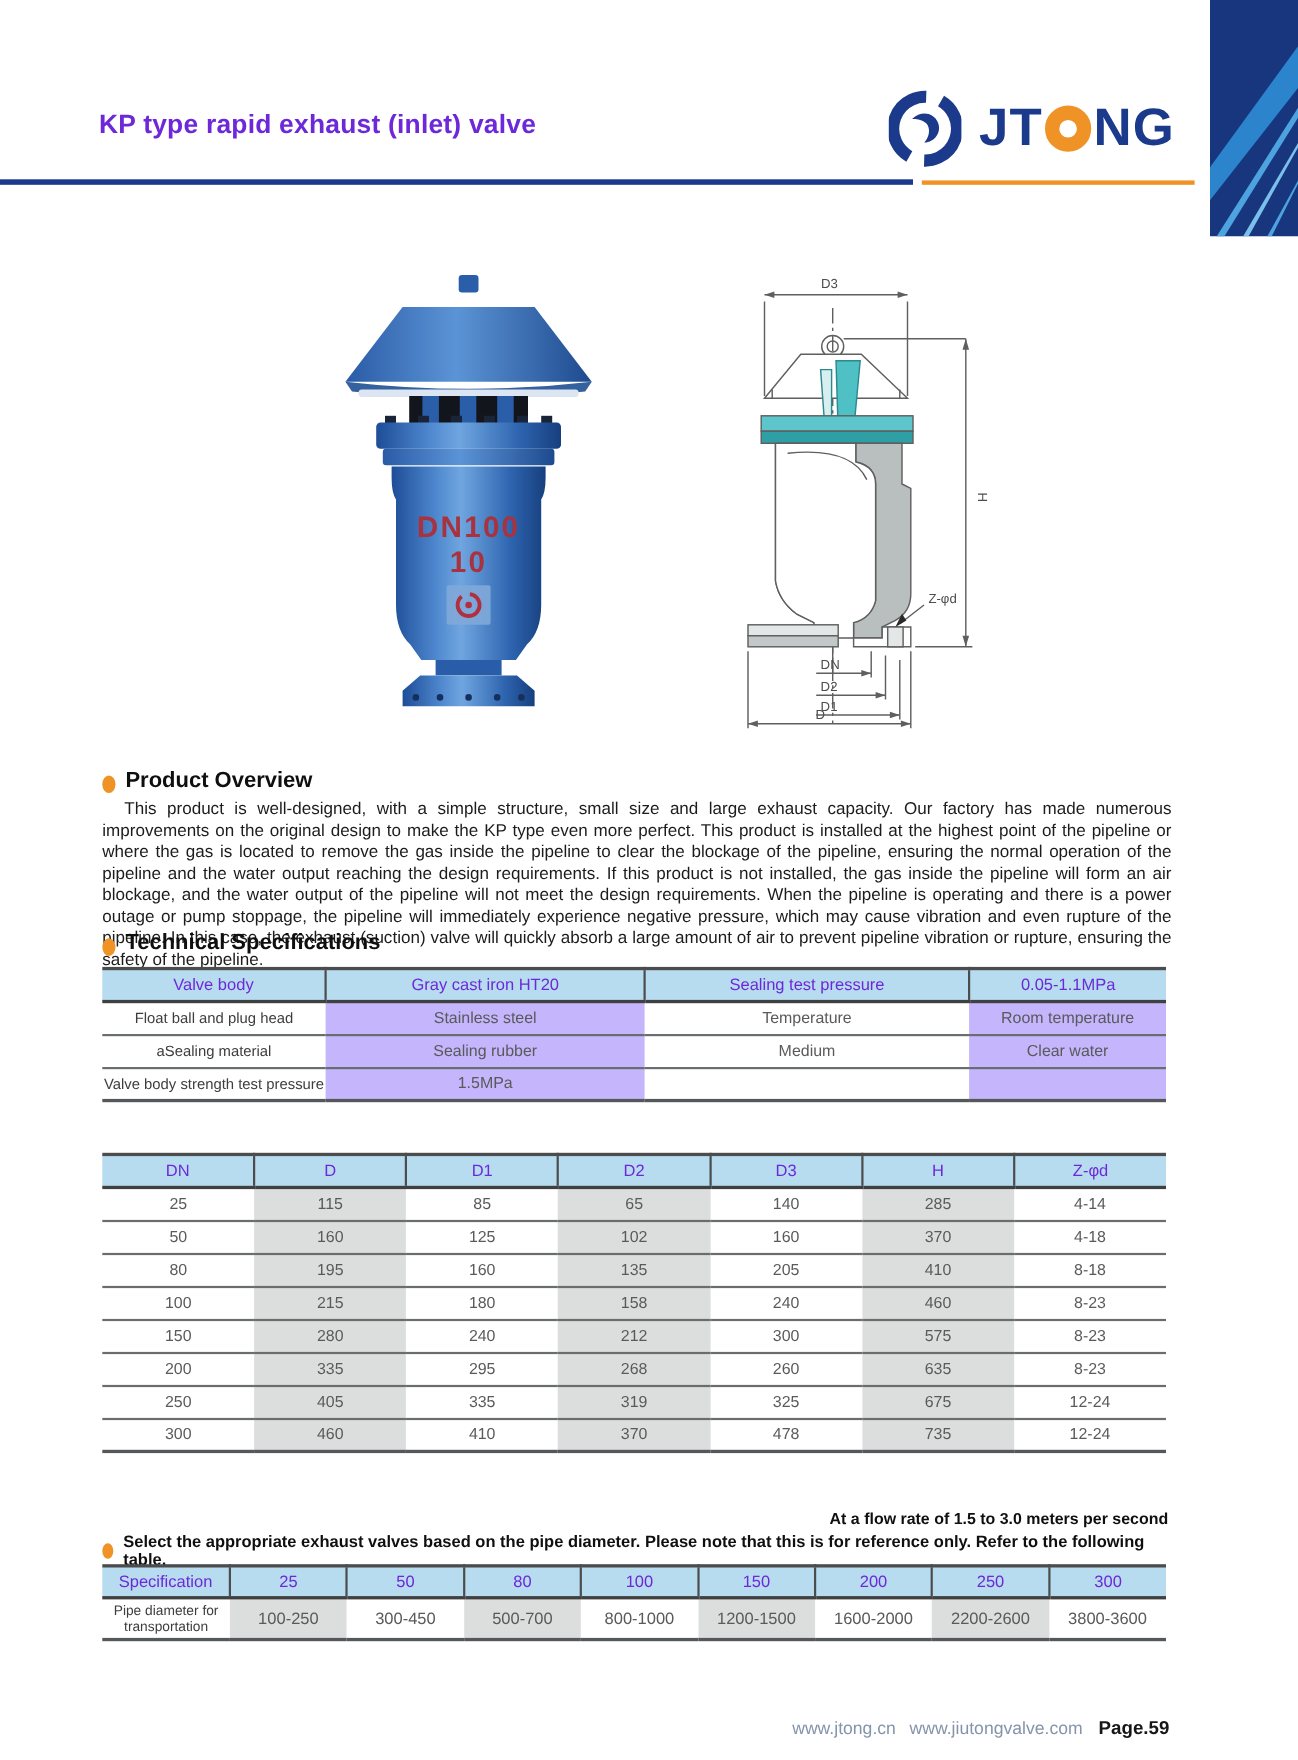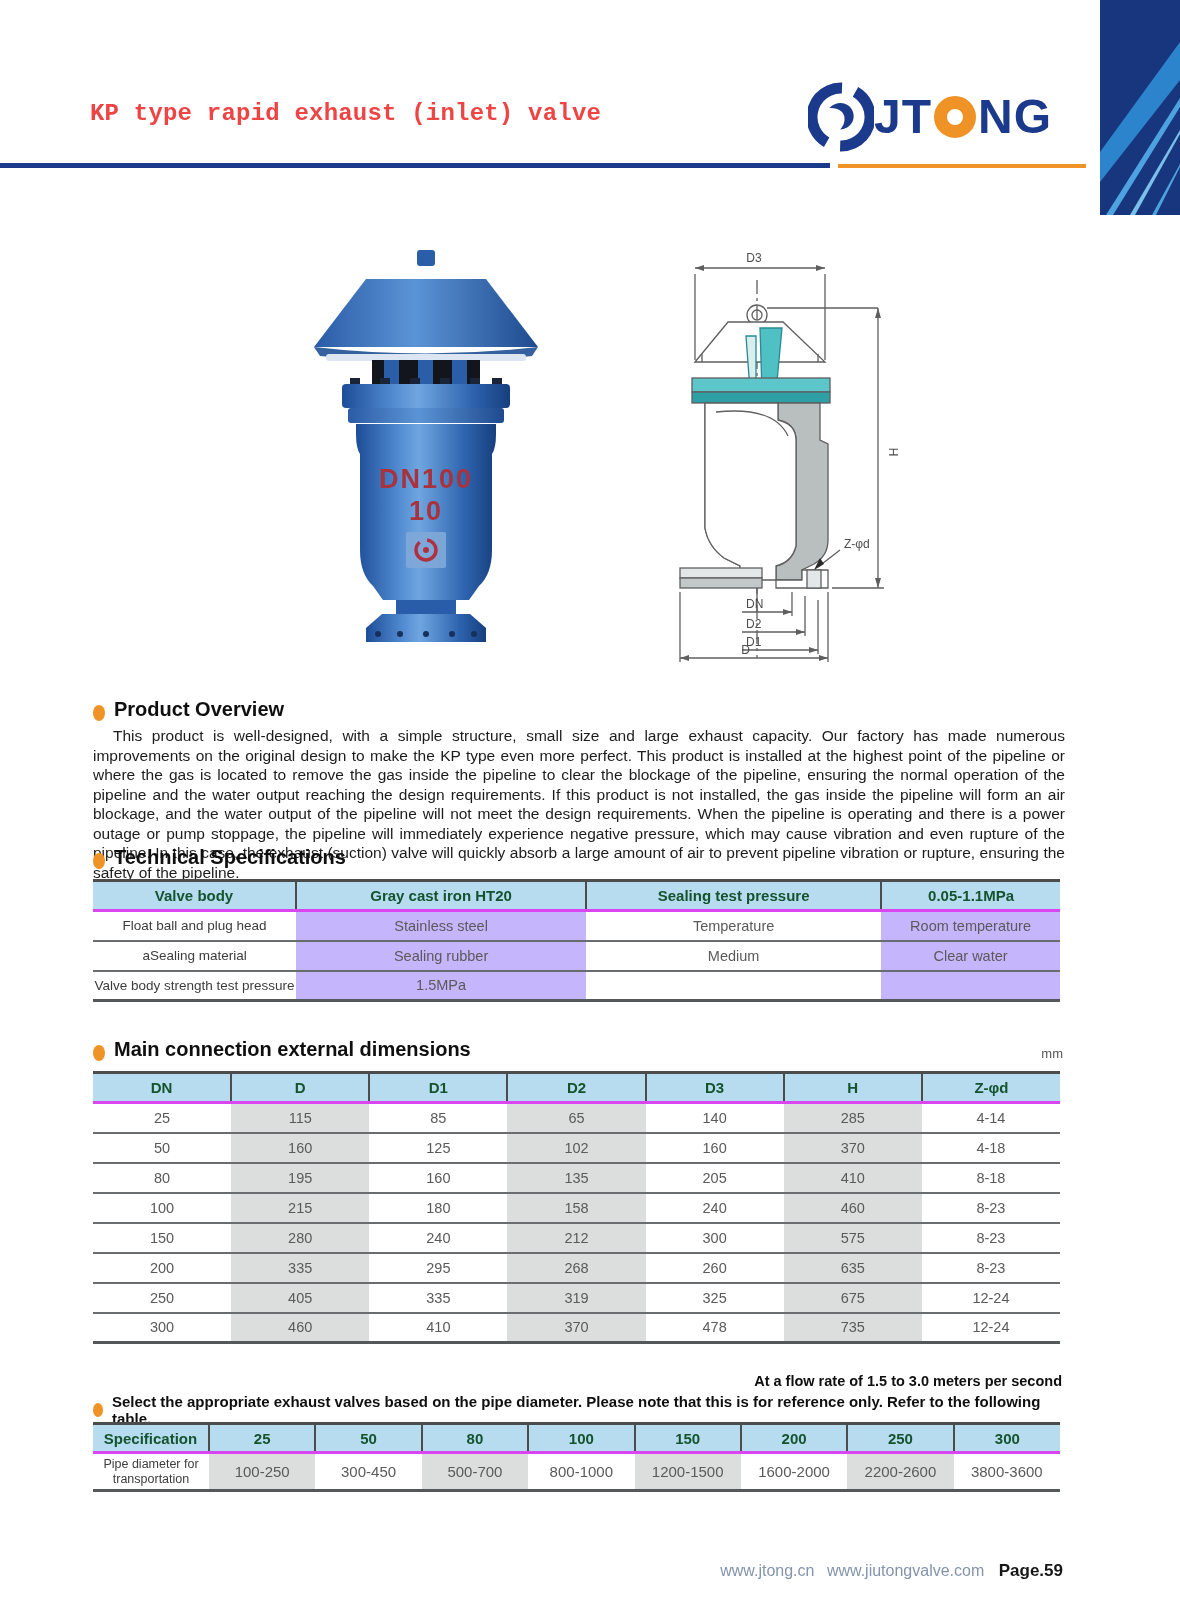--- a/index.html
+++ b/index.html
@@ -1,22 +1,22 @@
 <!DOCTYPE html>
 <html><head>
 <meta charset="utf-8">
 <style>
   * { margin:0; padding:0; box-sizing:border-box; }
   html,body { background:#fff; }
   body { font-family:"Liberation Sans", sans-serif; }
   .page { position:relative; width:1180px; height:1600px; background:#fff; overflow:hidden; margin:0 auto; }
 
   
-  .page-title { position:absolute; left:90px; top:100px; font-size:24px; font-weight:700; color:#ef4444; letter-spacing:.2px;font-family:Liberation Mono, monospace; }
-  .logo { position:absolute; left:808px; top:70px; height:94px; display:flex; align-items:center; }
+  .page-title { position:absolute; left:90px; top:100px; font-size:24px; font-weight:700; color:#6d28d9; letter-spacing:.2px; }
+  .logo { position:absolute; left:808px; top:70px; height:94px; display:flex; align-items:center;gap:16px; }
   .logo-text { display:flex; align-items:center; font-size:48px; font-weight:700; color:#1c3a8c; letter-spacing:1px; line-height:1; }
   .logo-o { display:inline-block; width:42px; height:42px; border:13px solid #ef9327; border-radius:50%; margin:0 2px; }
   .divider-blue  { position:absolute; left:0px;  top:163px; width:830px; height:5px; background:#1c3a8c; }
   .divider-orange{ position:absolute; left:838px; top:164px; width:248px; height:4px; background:#ef9327; }
   .corner-band { position:absolute; right:0; top:0; width:80px; height:215px; }
 
   
   .valve-photo   { position:absolute; left:292px; top:248px; }
   .valve-drawing { position:absolute; left:642px; top:240px; }
 
@@ -26,22 +26,22 @@
   .overview { position:absolute; left:93px; top:698px; width:972px; }
   .overview p { margin-top:5px; font-size:15.5px; line-height:1.26; color:#1c1c1c; text-align:justify; text-indent:20px; }
 
   .tech { position:absolute; left:93px; top:846px; width:972px; }
   .dims { position:absolute; left:93px; top:1038px; width:972px; }
   .dims-head { display:flex; justify-content:space-between; align-items:flex-end; }
   .unit { font-size:13px; color:#555; font-weight:400; padding-right:2px; }
 
   table.t { border-collapse:collapse; table-layout:fixed; width:967px; margin-top:10px;
             border-top:3px solid #4c4c4c; border-bottom:3px solid #55585a; }
-  .t th { background:#b7dcf0; font-size:15px; font-weight:700; color:#14532d; height:30px;
-          border-bottom:3px solid #d946ef; border-left:2px solid #4c4c4c; text-align:center; }
+  .t th { background:#b7dcf0; font-size:15px; font-weight:400; color:#6d28d9; height:30px;
+          border-bottom:3px solid #404040; border-left:2px solid #4c4c4c; text-align:center; }
   .t th:first-child { border-left:none; }
   .t td { height:30px; font-size:14.5px; color:#5a5a5a; text-align:center; border-bottom:2px solid #6a6d6f; }
   .t tbody tr:last-child td { border-bottom:none; }
 
   .tech td:first-child { color:#3d3d3d; font-size:13.5px; }
   .tech td:nth-child(2), .tech td:nth-child(4) { background:#c4b5fd; }
   .dims td:nth-child(even) { background:#dcdedd; }
 
   .flow-note { position:absolute; left:93px; top:1373px; width:969px; text-align:right;
                font-size:14.5px; font-weight:700; color:#0f0f0f; }
@@ -266,27 +266,20 @@
             <td>Valve body strength test pressure</td>
             <td>1.5MPa</td>
             <td></td>
             <td></td>
           </tr>
         </tbody>
     </table>
   </div>
 
   <div class="dims">
-    <div class="dims-head">
-      <div class="sec-head">
-        <span class="bullet"></span>
-        <span>Main connection external dimensions</span>
-      </div>
-      <span class="unit">mm</span>
-    </div>
     <table class="t">
       <thead>
           <tr id="dims-head">
             <th>DN</th>
             <th>D</th>
             <th>D1</th>
             <th>D2</th>
             <th>D3</th>
             <th>H</th>
             <th>Z-φd</th>

